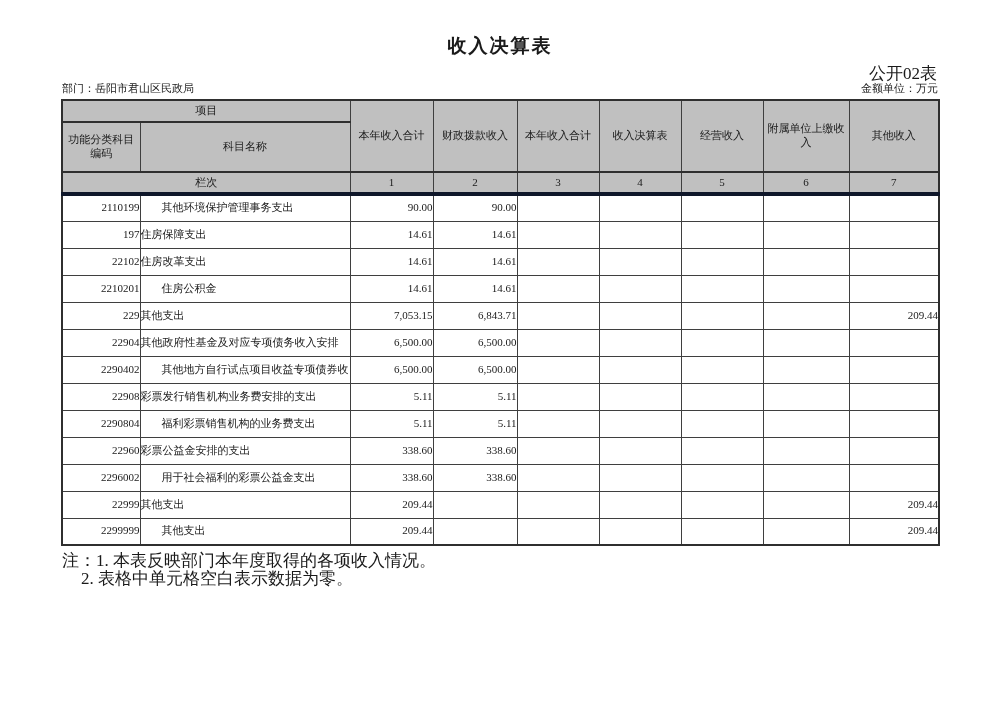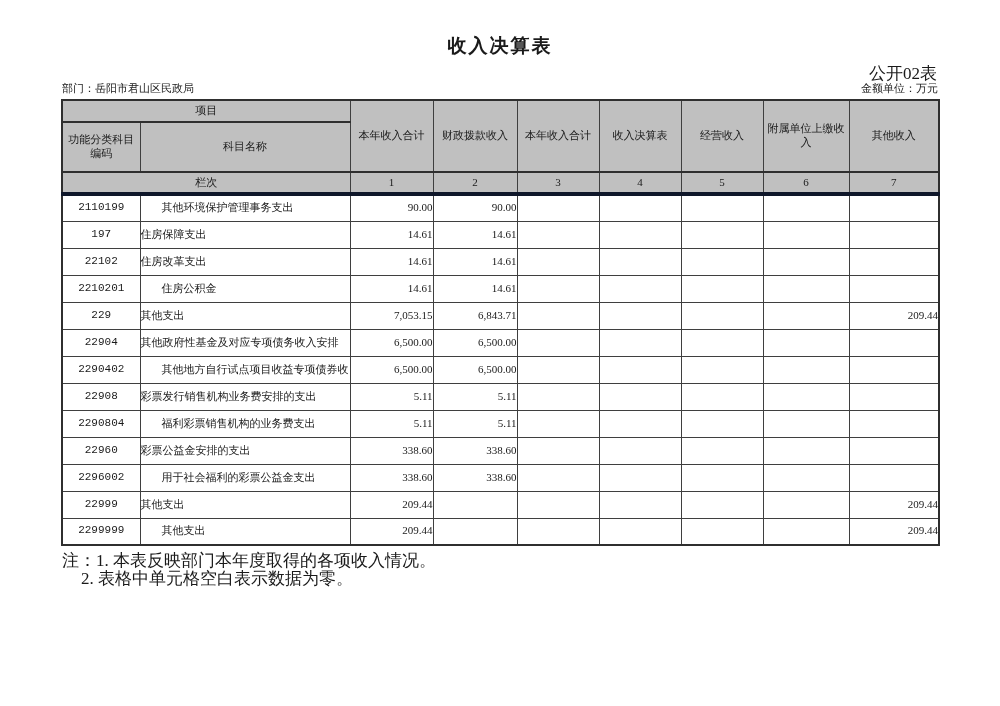--- a/index.html
+++ b/index.html
@@ -34,21 +34,21 @@
     vertical-align:middle;
   }
   tr.hdr-project { height:22px; }
   tr.hdr-main    { height:50px; }
   tr.hdr-lanci   { height:22px; }
   tr.data-row    { height:27px; }
   td.hdr { background:#c0c0c0; text-align:center; white-space:normal; padding:1px 2px; }
   tr.hdr-project td { border-bottom:2px solid #2f2f2f; }
   tr.hdr-main td    { border-bottom:2px solid #2f2f2f; }
   tr.hdr-lanci td   { border-bottom:4px solid #0f172a; border-top:2px solid #2f2f2f; }
-  td.code-cell { text-align:center; padding-left:13px; white-space:nowrap;font-family:Liberation Mono, monospace; }
+  td.code-cell { text-align:right; padding-left:13px; white-space:nowrap; }
   td.name-cell { text-align:left; padding-left:4px;  white-space:nowrap; }
   td.name-cell.indent { padding-left:21px; }
   td.num-cell  { text-align:right; padding-right:4px; white-space:nowrap; }
   .notes {
     position:absolute; top:552px; left:62px;
     font-size:17px; line-height:18px;
   }
   .notes .note-line2 { padding-left:19px; }
 </style>
 </head>

